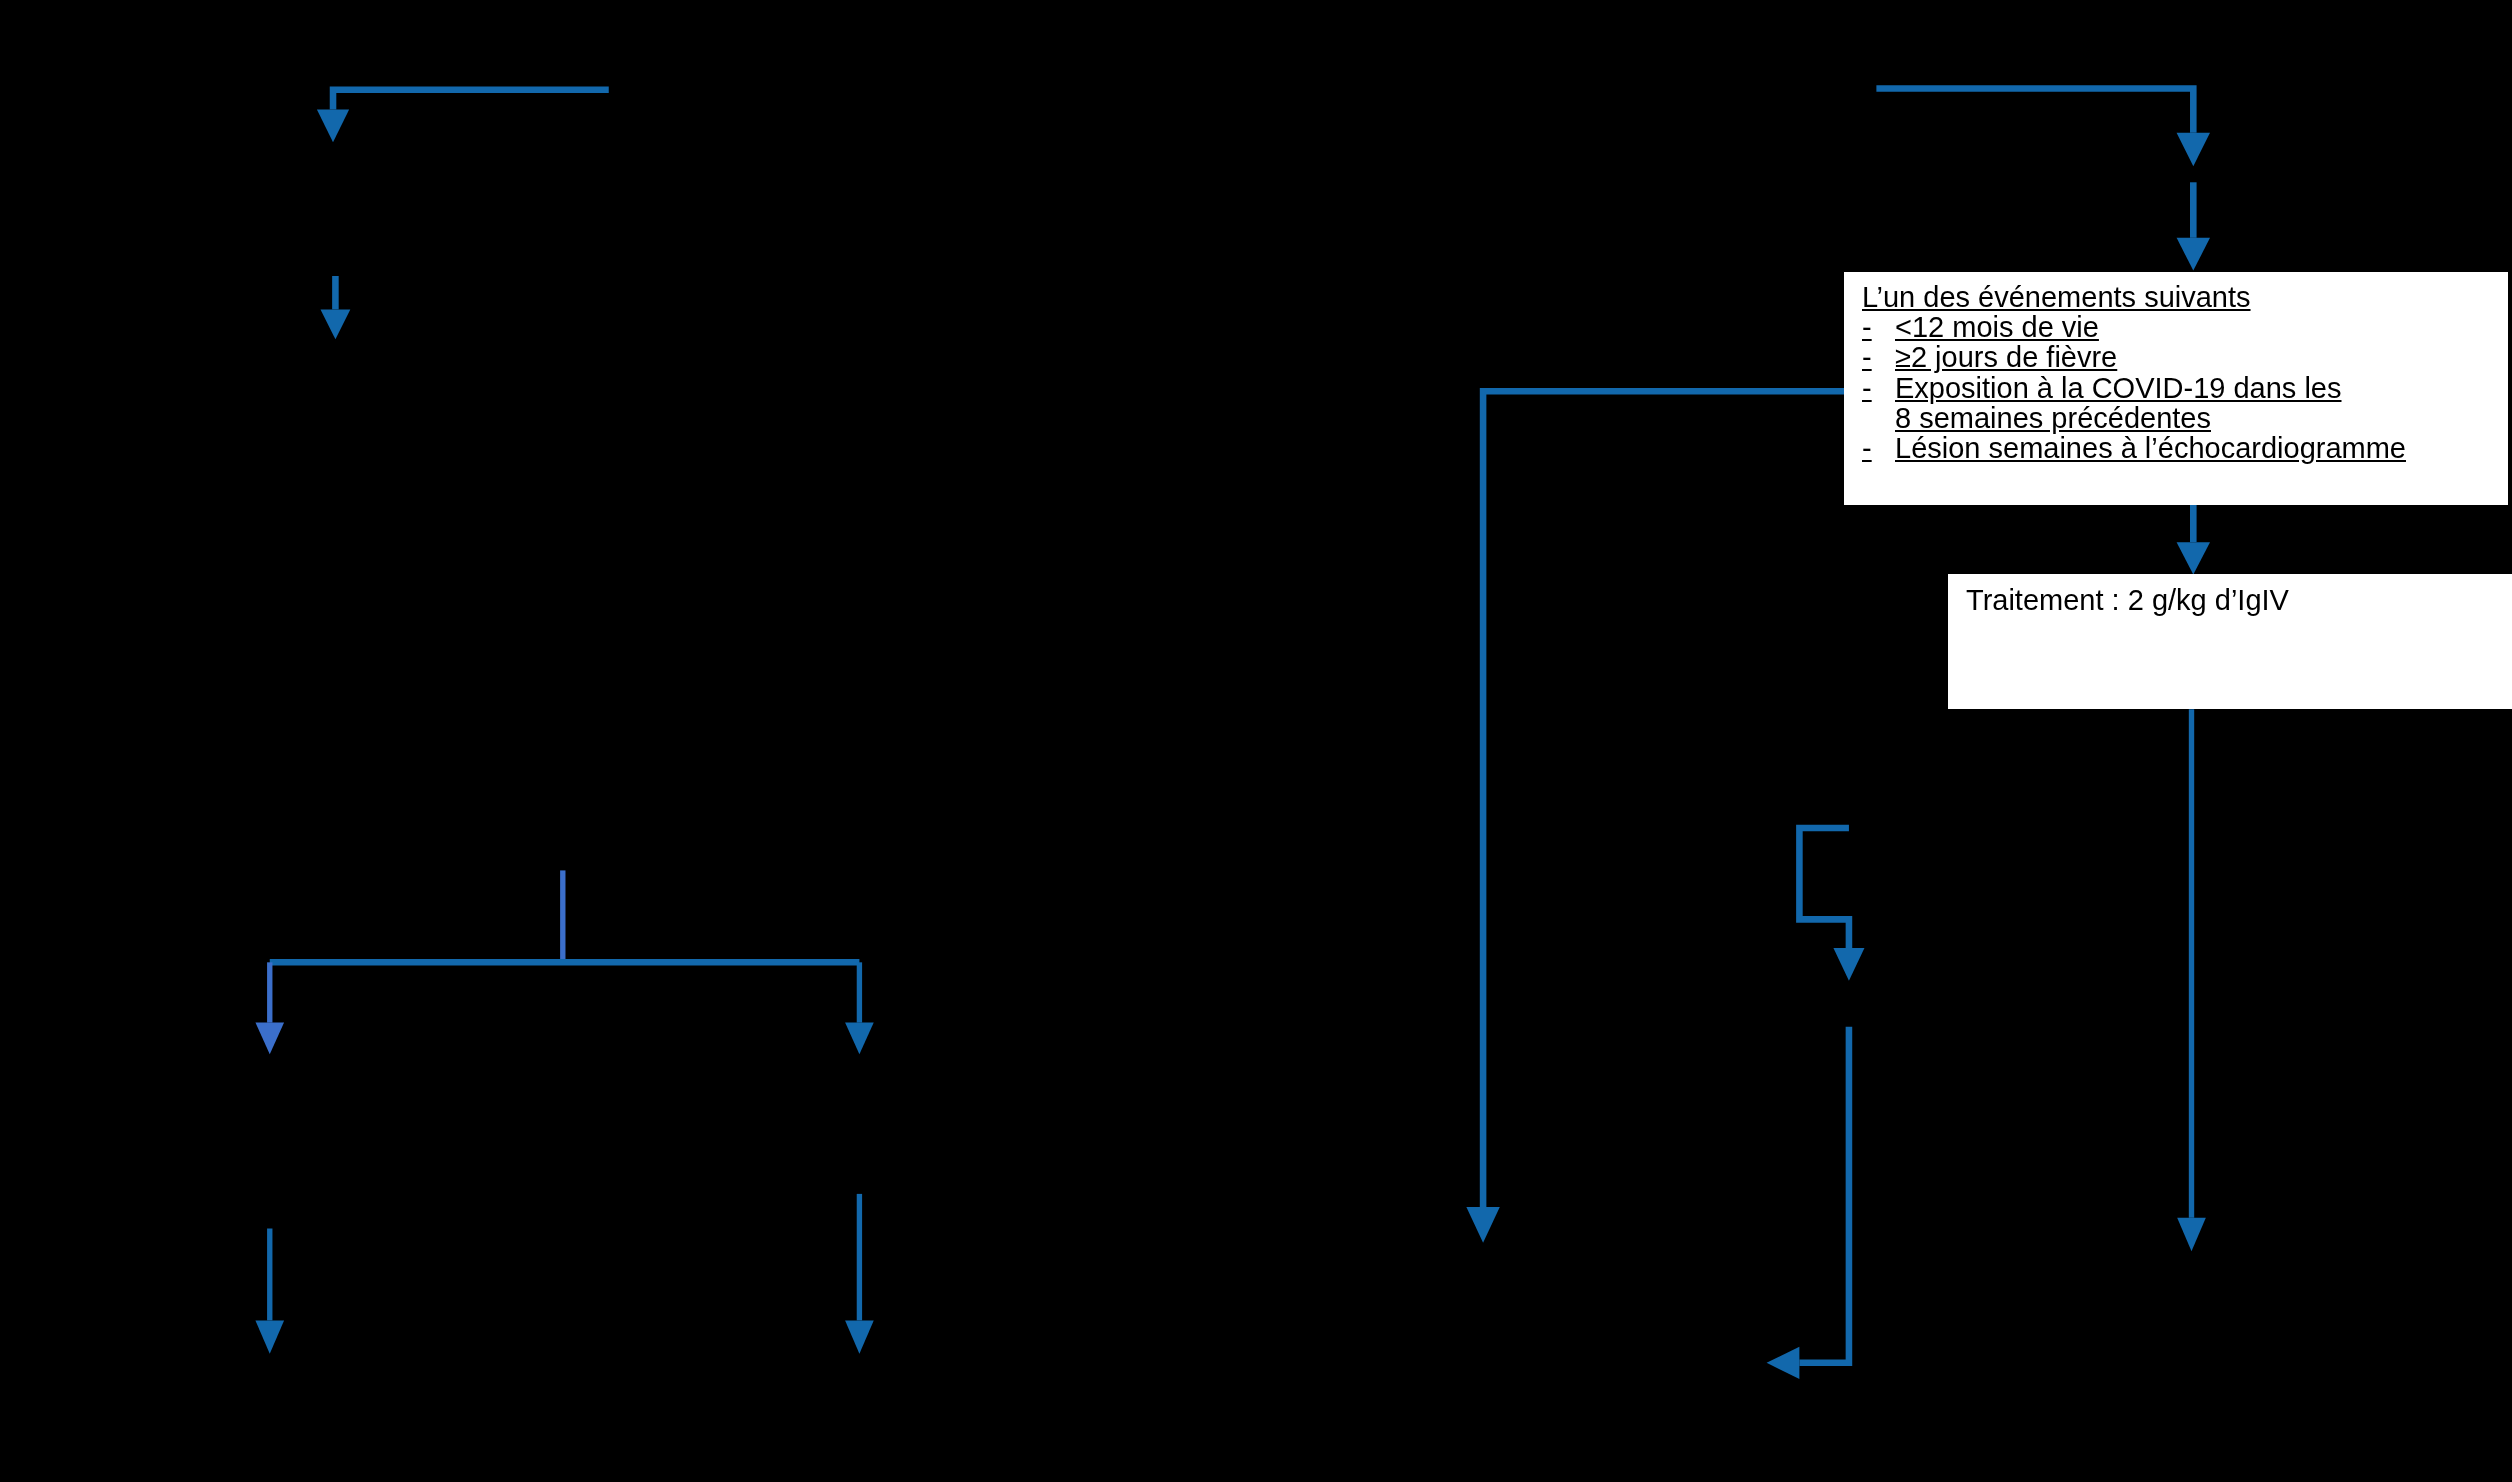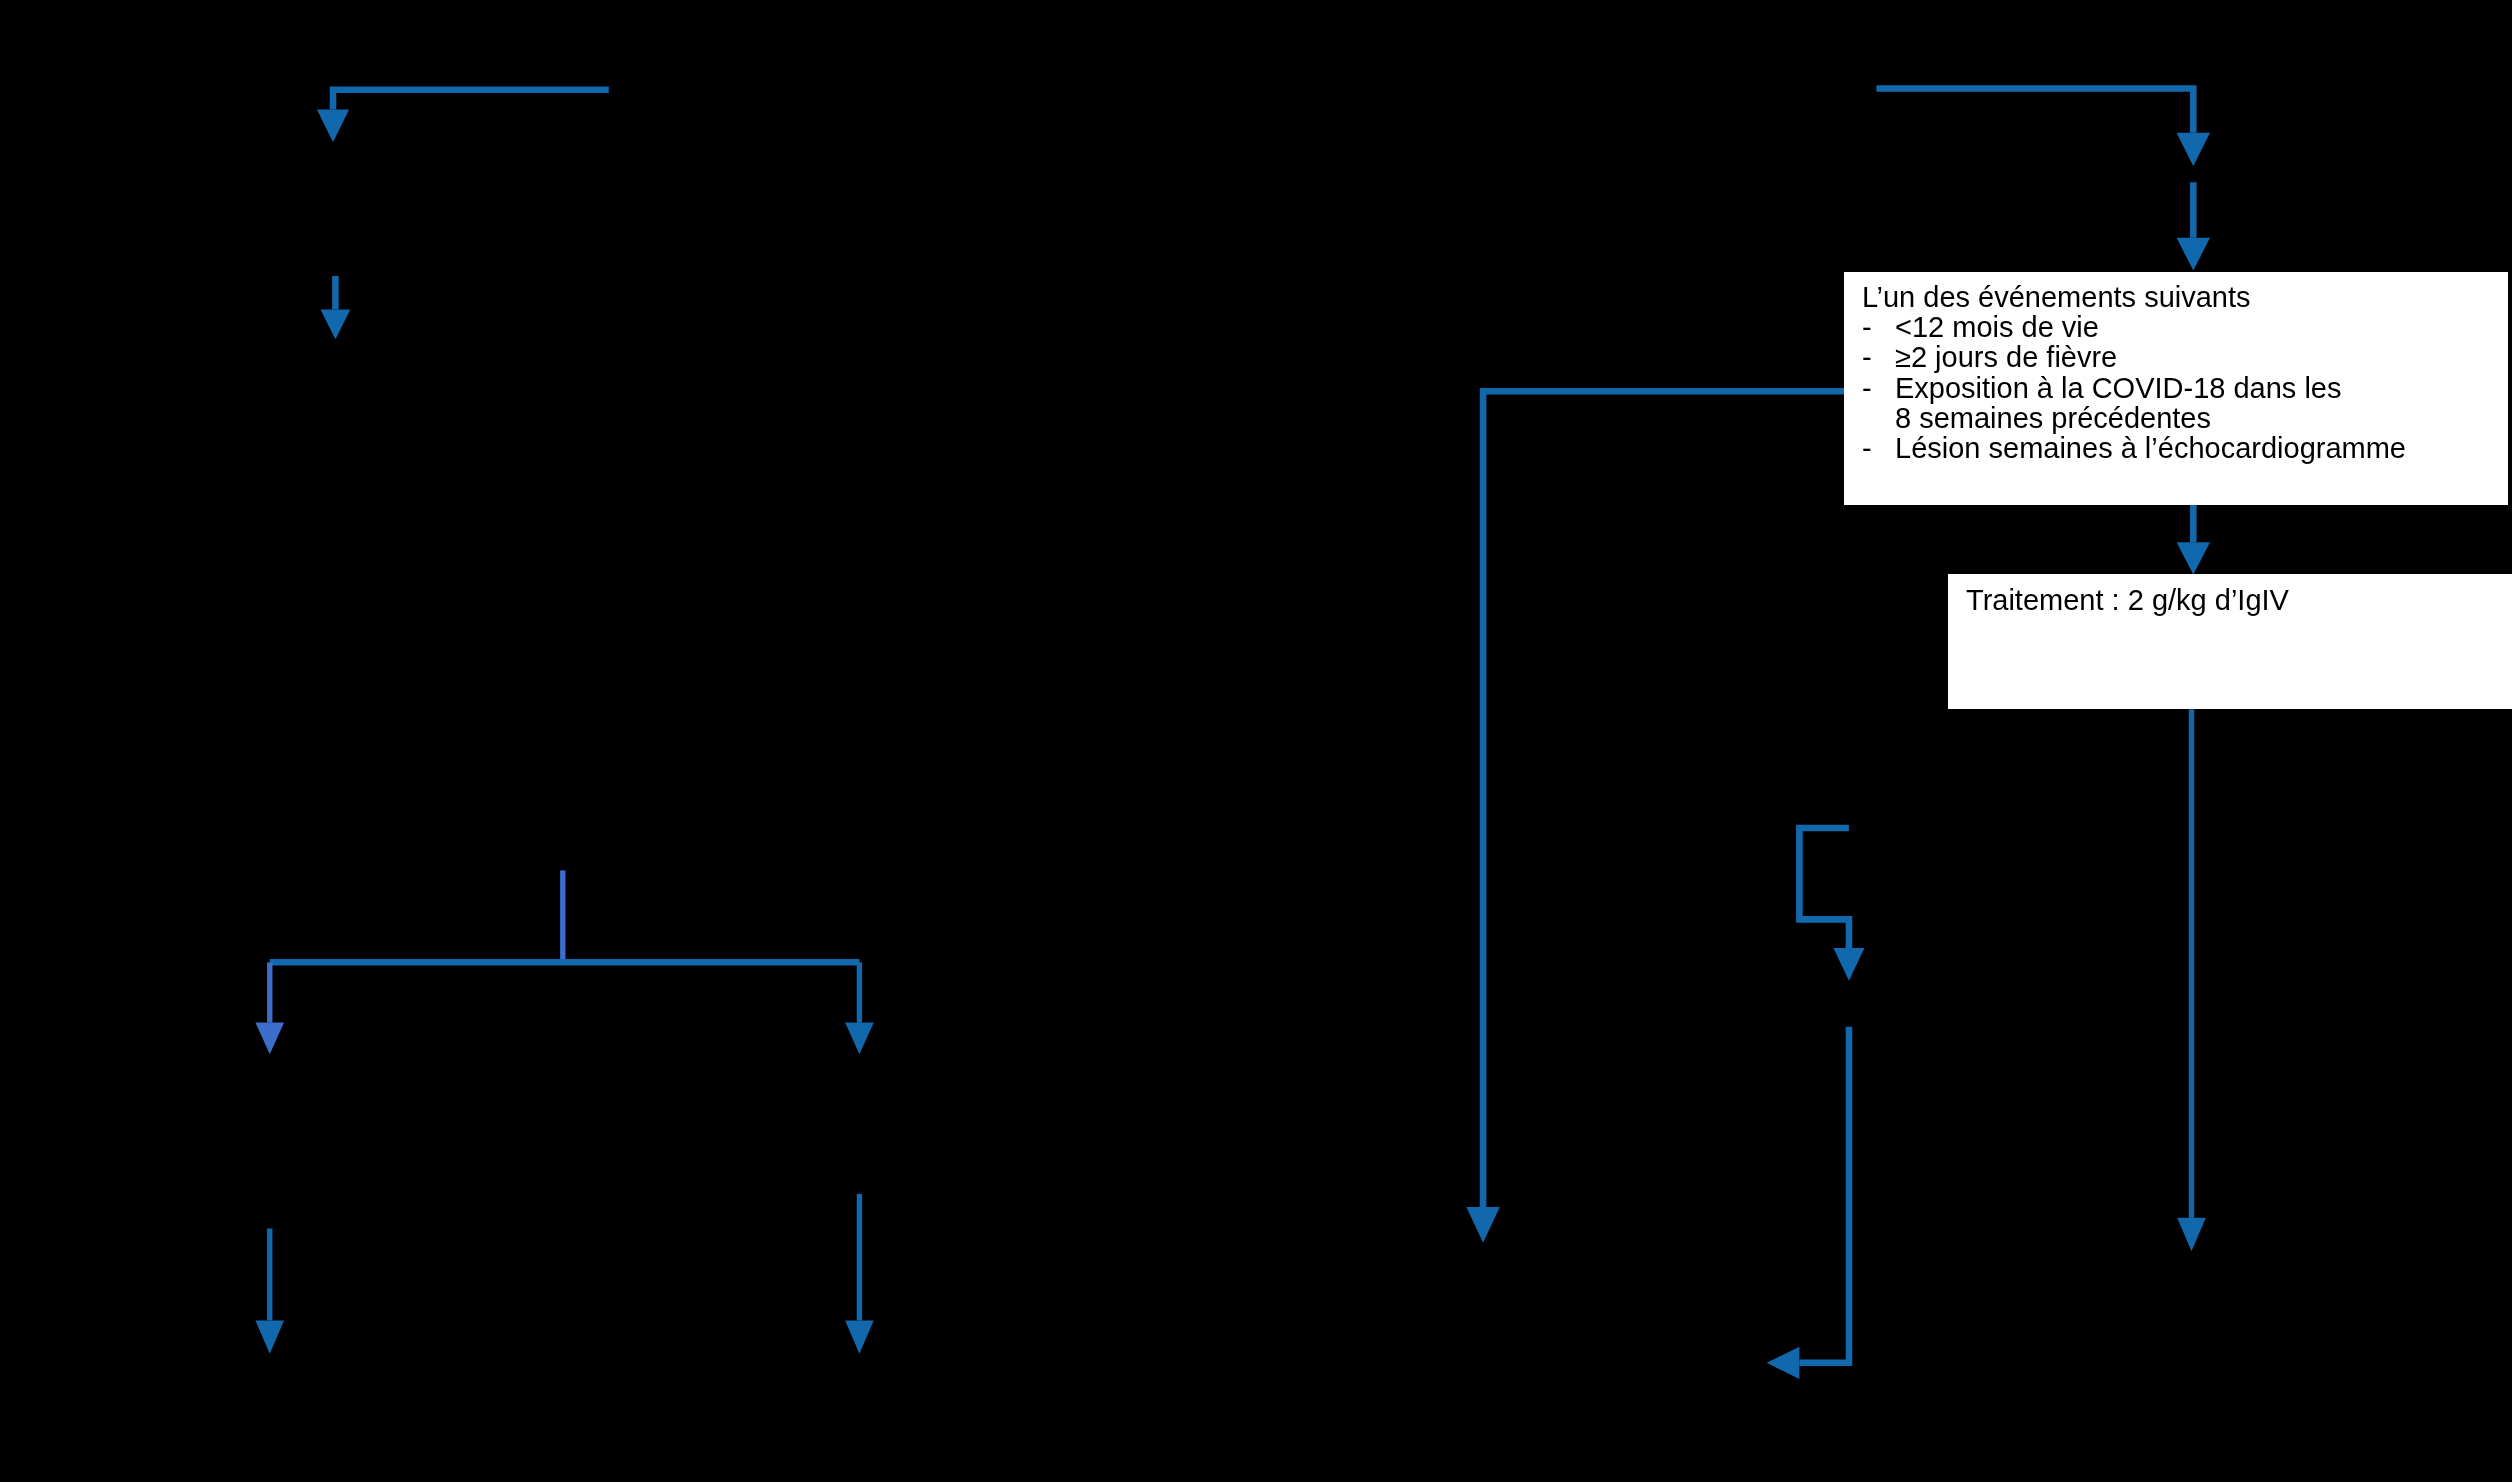--- a/index.html
+++ b/index.html
@@ -29,20 +29,21 @@
     box-sizing: border-box;
     z-index: 5;
     overflow: hidden;
   }
   #box-criteria {
     left: 1844px;
     top: 272px;
     width: 664px;
     height: 233px;
     padding: 10.7px 13px 6px 18px;
+    text-decoration: underline;
   }
   #box-treatment {
     left: 1948px;
     top: 574px;
     width: 800px;
     height: 135px;
     padding: 10.7px 13px 6px 18px;
   }
   .note-title {
     font-size: 29px;
@@ -159,21 +160,21 @@
       <li class="bullet-row">
         <span class="bullet-dash">-</span>
         <span class="bullet-text">&lt;12 mois de vie</span>
       </li>
       <li class="bullet-row">
         <span class="bullet-dash">-</span>
         <span class="bullet-text">≥2 jours de fièvre</span>
       </li>
       <li class="bullet-row">
         <span class="bullet-dash">-</span>
-        <span class="bullet-text">Exposition à la COVID-18 dans les
+        <span class="bullet-text">Exposition à la COVID-19 dans les
 8 semaines précédentes</span>
       </li>
       <li class="bullet-row">
         <span class="bullet-dash">-</span>
         <span class="bullet-text">Lésion semaines à l’échocardiogramme</span>
       </li>
     </ul>
   </div>
 
   <div class="note-box" id="box-treatment">

